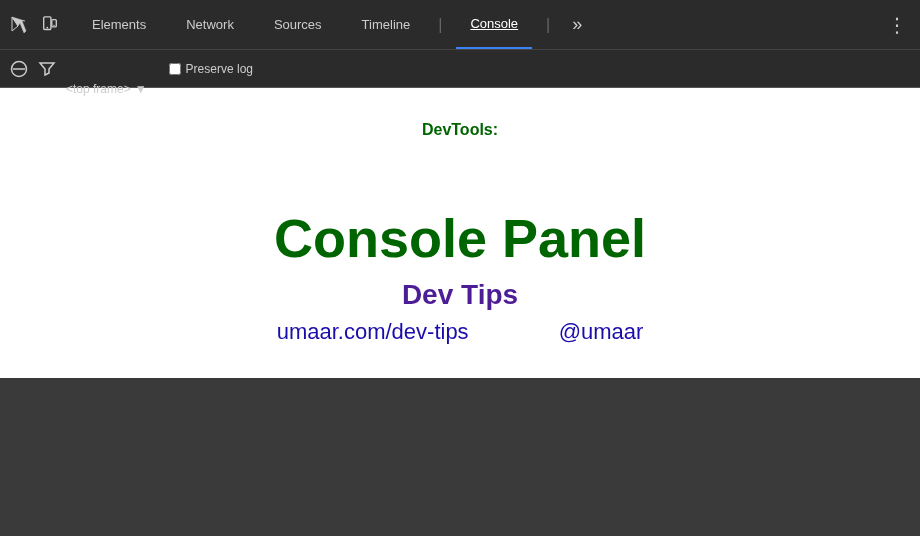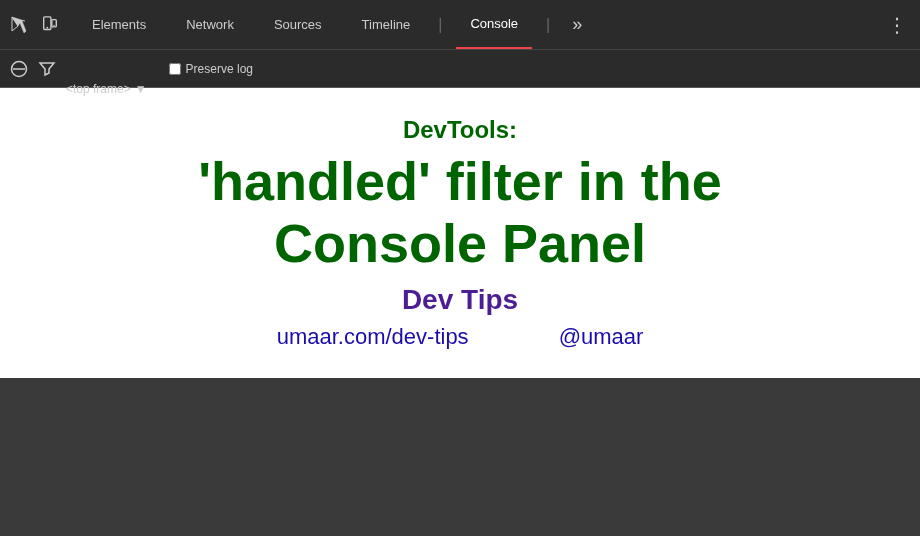--- a/index.html
+++ b/index.html
@@ -64,21 +64,22 @@
       padding: 0 14px;
       color: #ccc;
       font-size: 13px;
       cursor: pointer;
       white-space: nowrap;
       font-family: -apple-system, BlinkMacSystemFont, 'Segoe UI', Arial, sans-serif;
     }
 
     .nav-tab.active {
       color: #fff;
-      border-bottom: 2px solid #ef4444;
+      border-bottom: 2px solid #3b82f6;
+      text-decoration: underline;
     }
 
     .nav-tab-separator {
       color: #666;
       font-size: 16px;
       padding: 0 2px;
     }
 
     .nav-more {
       color: #ccc;
@@ -164,21 +165,21 @@
       height: 290px;
       display: flex;
       flex-direction: column;
       align-items: center;
       justify-content: center;
       padding: 20px;
     }
 
     .devtools-label {
       color: #006400;
-      font-size: 24px;
+      font-size: 16px;
       font-weight: bold;
       margin-bottom: 6px;
       font-family: -apple-system, BlinkMacSystemFont, 'Segoe UI', Arial, sans-serif;
     }
 
     .main-heading {
       color: #006400;
       font-size: 54px;
       font-weight: 900;
       text-align: center;
@@ -290,21 +291,21 @@
 
   <label class="preserve-log">
     <input type="checkbox" style="">
     <span>Preserve log</span>
   </label>
 </div>
 
 <div class="main-content">
   <div class="devtools-label">DevTools:</div>
   <div class="main-heading">
-    <span>'handled' filter in the</span><br>
+    <br>
     <span>Console Panel</span>
   </div>
   <div class="dev-tips-label">Dev Tips</div>
   <div class="links-row">
     <a class="link" href="#">umaar.com/dev-tips</a>
     <a class="link" href="#">@umaar</a>
   </div>
 </div>
 
 <div class="bottom-area"></div>

